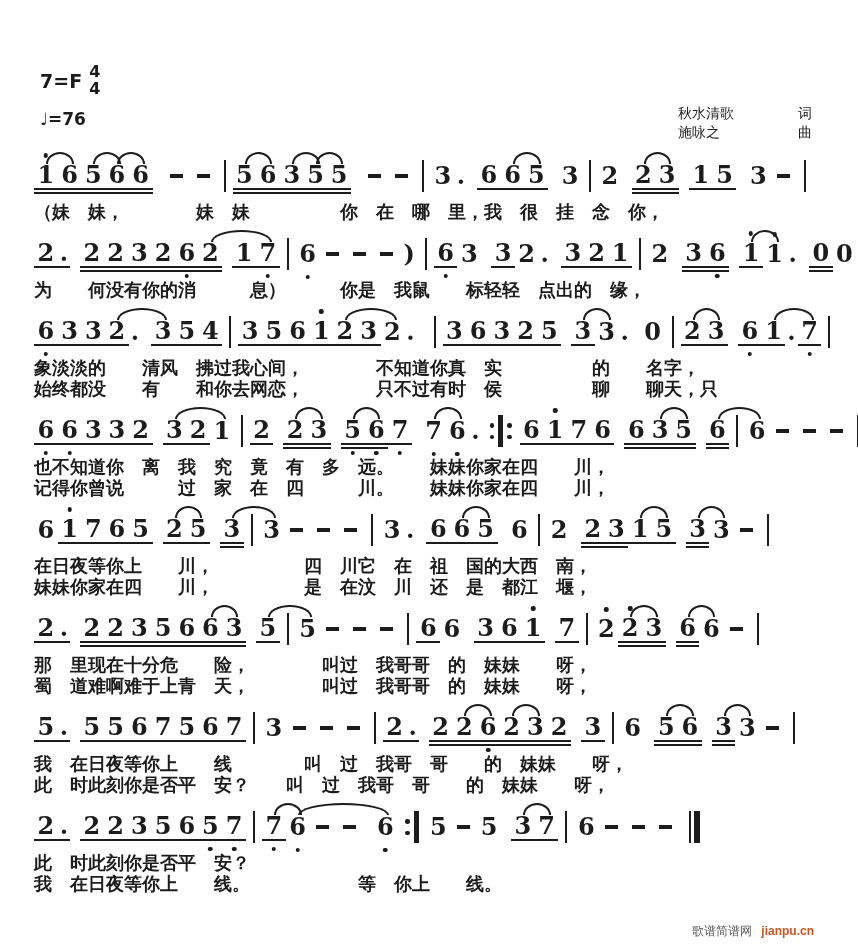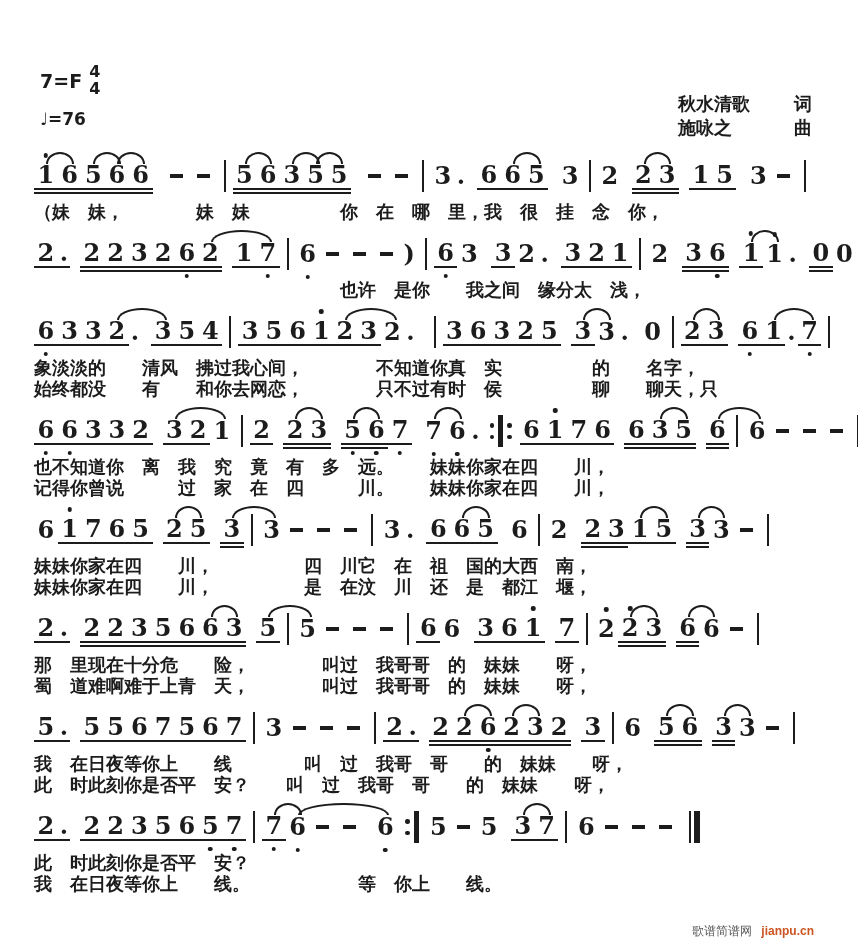--- a/index.html
+++ b/index.html
@@ -8,21 +8,21 @@
   .page{position:relative;width:858px;height:950px;background:#fff}
 
   .title{position:absolute;top:22px;left:0;width:100%;text-align:center;
          font-size:44px;font-weight:bold;letter-spacing:5px}
   .keyblock{position:absolute;left:40px;top:64px;font-weight:bold;
             font-family:"DejaVu Sans","Liberation Sans",sans-serif}
   .keyline{display:flex;align-items:center;gap:7px;font-size:19px}
   .frac{display:inline-flex;flex-direction:column;align-items:center;
         line-height:1;font-size:16px;gap:1px}
   .tempo{margin-top:12px;font-size:17px}
-  .credits{position:absolute;right:46px;top:92px;font-size:18px;font-weight:bold}
+  .credits{position:absolute;right:46px;top:104px;font-size:14px;font-weight:normal}
   .credit-row{display:flex;justify-content:space-between;width:134px;line-height:1.35}
 
   .score{position:absolute;left:34px;top:150px;width:806px}
   .system{margin-bottom:5px}
   .nrow{position:relative;display:flex;align-items:center;height:52px;white-space:nowrap}
   .tok{flex:none;box-sizing:content-box}
   .note,.aug,.paren{position:relative;height:26px;line-height:26px;
         font-size:24px;font-weight:bold;font-family:"DejaVu Serif",serif}
   .note{padding:0 3.5px}
   .aug{padding:0 2px}
@@ -171,21 +171,21 @@
           <span class="tok sp"></span>
           <span class="tok note u1">1<span class="hd"></span></span>
           <span class="tok note">1<span class="hd"></span></span>
           <span class="tok aug">.</span>
           <span class="tok sp"></span>
           <span class="tok note u2">0</span>
           <span class="tok note">0</span>
           <span class="slur" style="left: 177px; width: 57px;"></span>
           <span class="slur" style="left: 717px; width: 24px;"></span>
         </div>
-        <div class="lrow">　　　　　　　　　　　　　　　　　也许　是你　　我之间　缘分太　浅，</div>
+        <div class="lrow">为　　何没有你的消　　　息）　　　你是　我鼠　　标轻轻　点出的　缘，</div>
       </div>
       <div class="system">
         <div class="nrow">
           <span class="tok note u1">6<span class="ld"></span></span>
           <span class="tok note u1">3</span>
           <span class="tok note u1">3</span>
           <span class="tok note u1">2</span>
           <span class="tok aug">.</span>
           <span class="tok sp"></span>
           <span class="tok note u1">3</span>
@@ -329,21 +329,21 @@
           <span class="tok note u2">3</span>
           <span class="tok note">3</span>
           <span class="tok dash"></span>
           <span class="tok bar"></span>
           <span class="slur" style="left: 141px; width: 23px;"></span>
           <span class="slur" style="left: 198px; width: 40px;"></span>
           <span class="slur" style="left: 428px; width: 24px;"></span>
           <span class="slur" style="left: 606px; width: 24px;"></span>
           <span class="slur" style="left: 664px; width: 23px;"></span>
         </div>
-        <div class="lrow">妹妹你家在四　　川，　　　　　四　川它　在　祖　国的大西　南，</div>
+        <div class="lrow">在日夜等你上　　川，　　　　　四　川它　在　祖　国的大西　南，</div>
         <div class="lrow">妹妹你家在四　　川，　　　　　是　在汶　川　还　是　都江　堰，</div>
       </div>
       <div class="system">
         <div class="nrow">
           <span class="tok note u1">2</span>
           <span class="tok aug u1">.</span>
           <span class="tok sp"></span>
           <span class="tok note u2">2</span>
           <span class="tok note u2">2</span>
           <span class="tok note u2">3</span>

